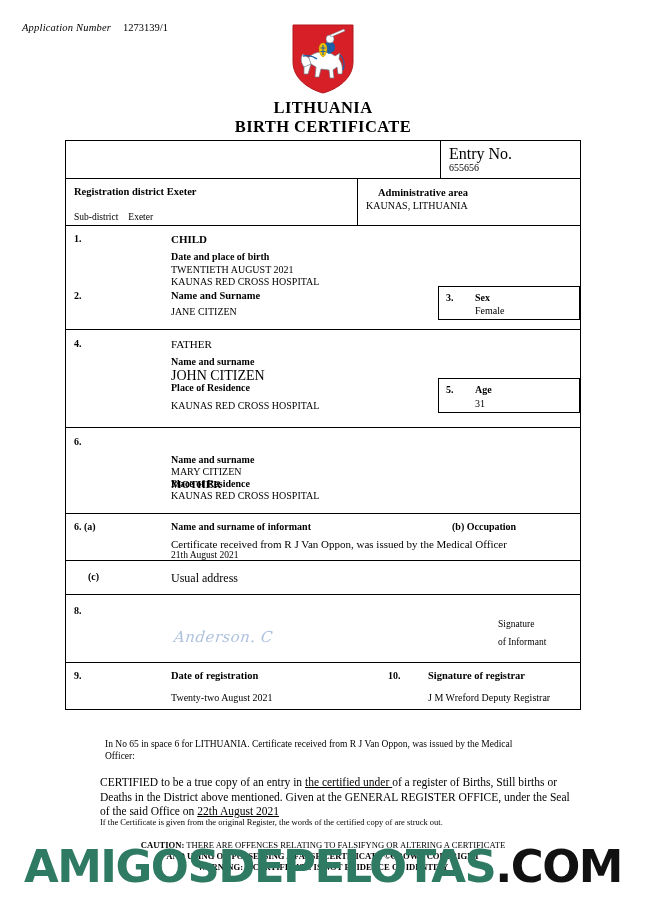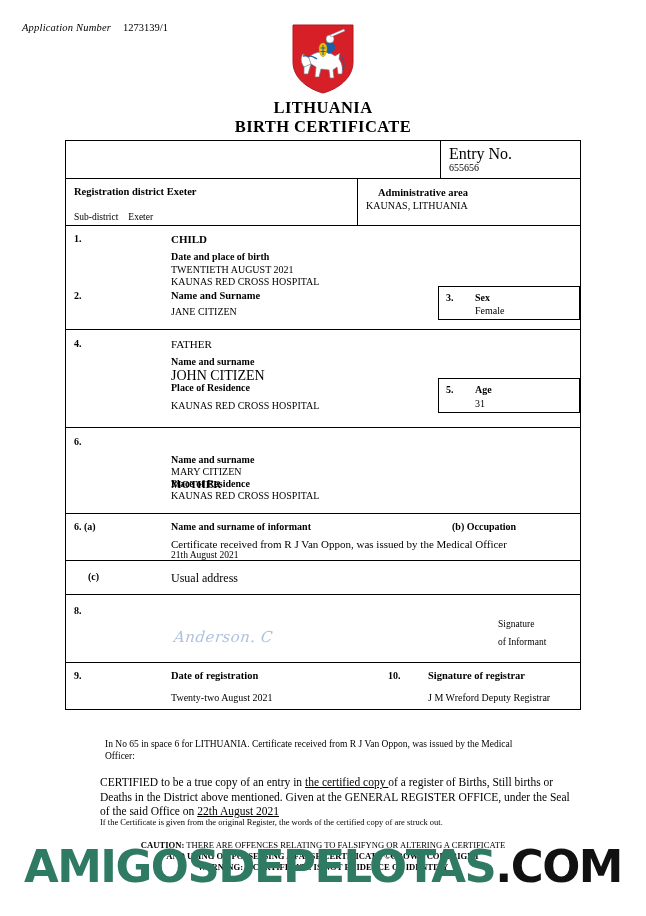--- a/index.html
+++ b/index.html
@@ -414,21 +414,21 @@
     </div>
 
   </div>
 
   <div class="foot foot-p1">
     <div>In No 65 in space 6 for LITHUANIA.  Certificate received from R J Van Oppon, was issued by the Medical</div>
     <div>Officer:</div>
   </div>
 
   <div class="foot foot-p2">
-    <span>CERTIFIED to be a true copy of an entry in </span><span class="u">the certified copy </span><span>of a register of Births, Still births or Deaths in the District above mentioned. Given at the GENERAL REGISTER OFFICE, under the Seal of the said Office on  </span><span class="u">22th  August  2021</span>
+    <span>CERTIFIED to be a true copy of an entry in </span><span class="u">the certified under </span><span>of a register of Births, Still births or Deaths in the District above mentioned. Given at the GENERAL REGISTER OFFICE, under the Seal of the said Office on  </span><span class="u">22th  August  2021</span>
   </div>
 
   <div class="foot foot-p3">If the Certificate is given from the original Register, the words of the certified copy of are struck out.</div>
 
   <div class="caution">
     <div><span class="hd">CAUTION:</span><span class="body"> THERE ARE OFFENCES RELATING TO FALSIFYNG OR ALTERING A CERTIFICATE</span></div>
     <div class="hd">AND USING OR POSSESSING A FALSE CERTIFICATE ©CROWN COPYRIGHT</div>
     <div class="wl">WARNING: A CERTIFICATE IS NOT EVIDENCE OF IDENTITY</div>
   </div>
 

